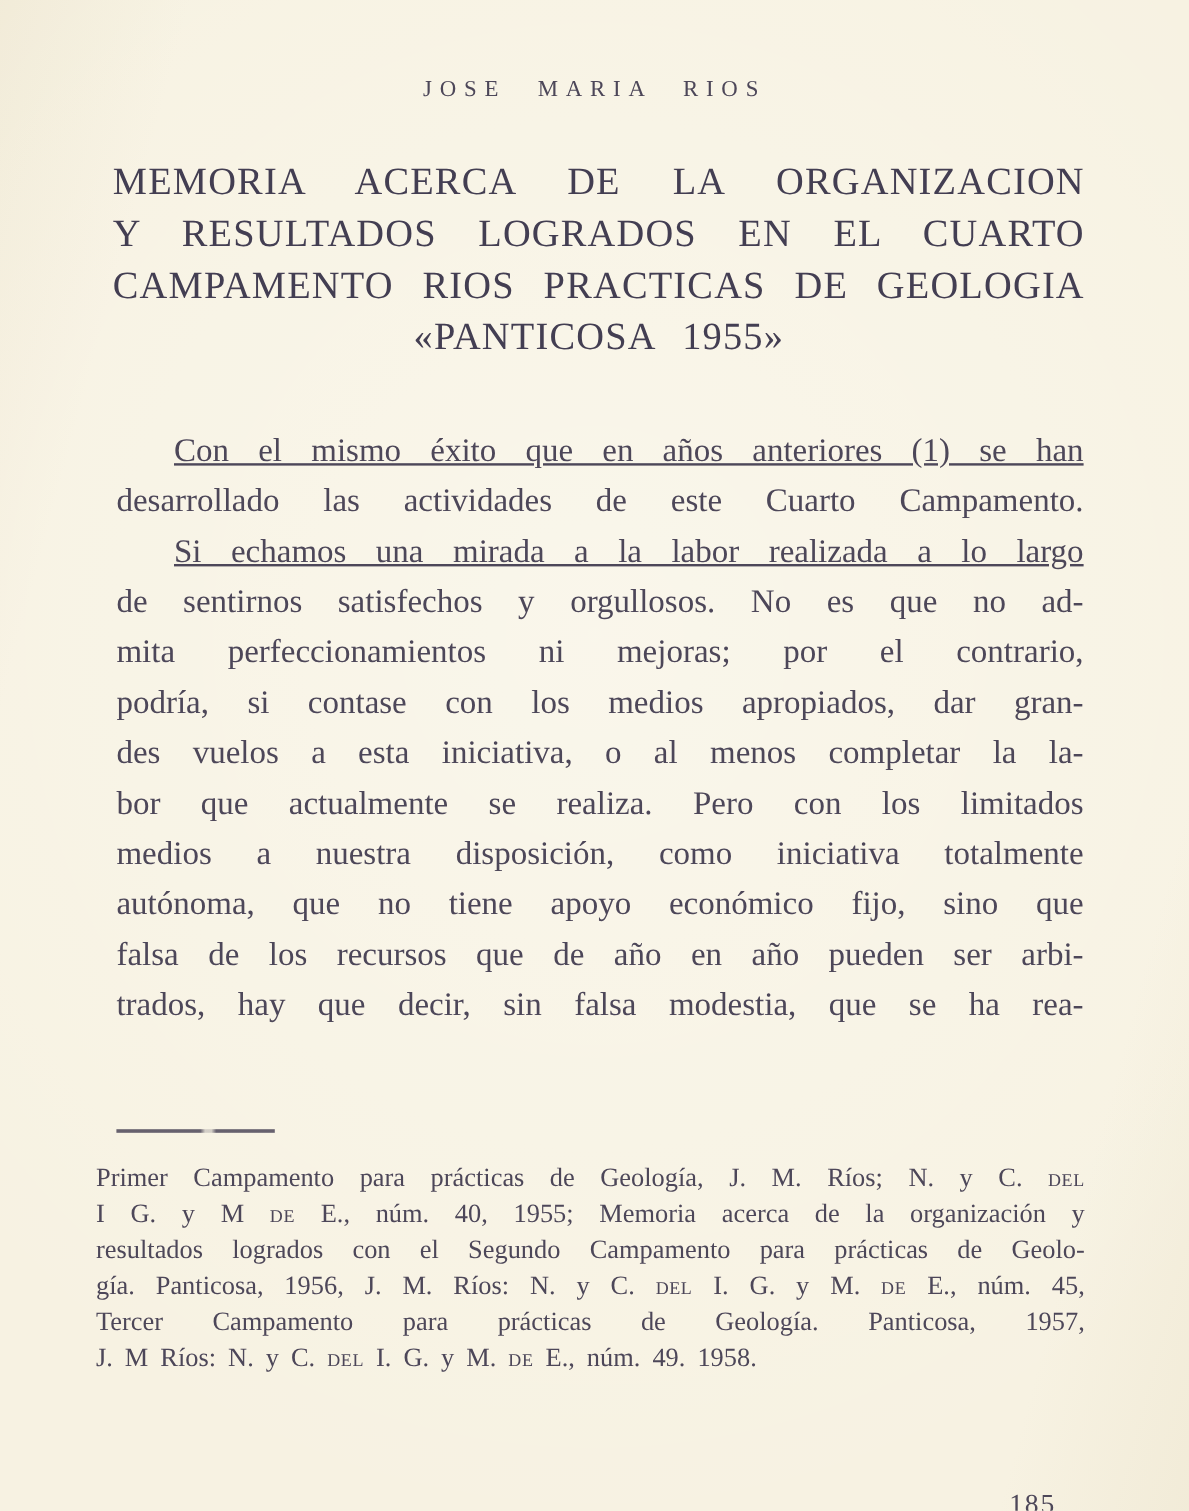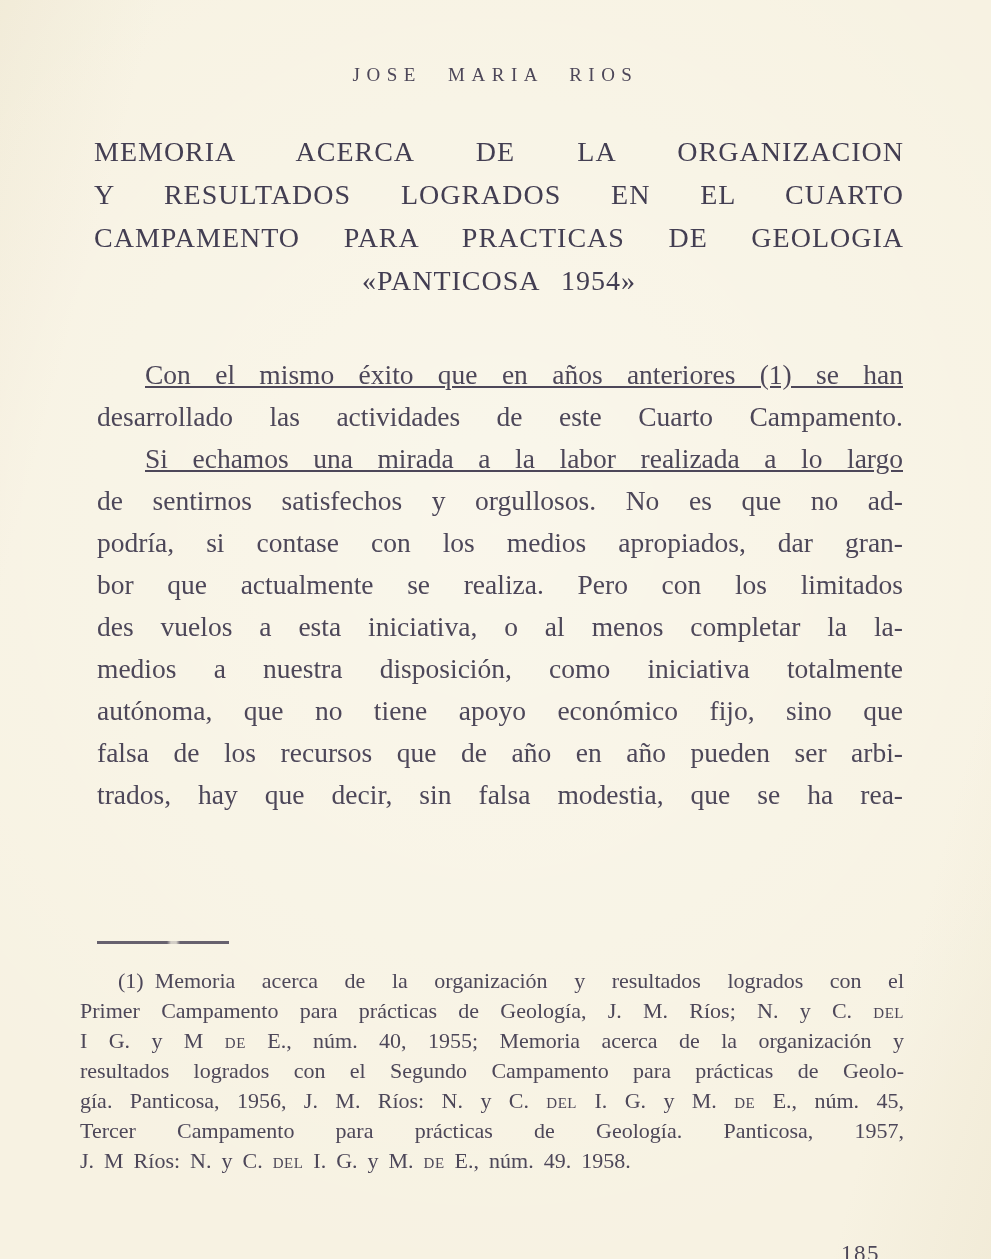--- a/index.html
+++ b/index.html
@@ -32,21 +32,21 @@
     text-align: center;
     font-size: 19px;
     letter-spacing: 6.5px;
     word-spacing: 15px;
     color: var(--ink);
   }
   
   .title {
     position: absolute;
     top: 130px; left: 94px; width: 810px;
-    font-size: 28px;
+    font-size: 32px;
     line-height: 43px;
     letter-spacing: 1px;
     color: var(--ink-title);
   }
   .tl.just { text-align: justify; text-align-last: justify; }
   .tl.cen  { text-align: center; word-spacing: 14px; }
   
   .bodytext {
     position: absolute;
     top: 354px; left: 97px; width: 806px;
@@ -91,46 +91,46 @@
 </head>
 <body>
 
 <div class="page">
 
   <div class="author">JOSE MARIA RIOS</div>
 
   <div class="title">
     <div class="tl just">MEMORIA ACERCA DE LA ORGANIZACION</div>
     <div class="tl just">Y RESULTADOS LOGRADOS EN EL CUARTO</div>
-    <div class="tl just">CAMPAMENTO PARA PRACTICAS DE GEOLOGIA</div>
-    <div class="tl cen">«PANTICOSA 1954»</div>
+    <div class="tl just">CAMPAMENTO RIOS PRACTICAS DE GEOLOGIA</div>
+    <div class="tl cen">«PANTICOSA 1955»</div>
   </div>
 
   <div class="bodytext">
     <div class="para">
       <span class="bline ind">Con el mismo éxito que en años anteriores (1) se han</span>
       <span class="bline">desarrollado las actividades de este Cuarto Campamento.</span>
     </div>
     <div class="para">
       <span class="bline ind">Si echamos una mirada a la labor realizada a lo largo</span>
       <span class="bline">de sentirnos satisfechos y orgullosos. No es que no ad-</span>
+      <span class="bline">mita perfeccionamientos ni mejoras; por el contrario,</span>
       <span class="bline">podría, si contase con los medios apropiados, dar gran-</span>
+      <span class="bline">des vuelos a esta iniciativa, o al menos completar la la-</span>
       <span class="bline">bor que actualmente se realiza. Pero con los limitados</span>
-      <span class="bline">des vuelos a esta iniciativa, o al menos completar la la-</span>
       <span class="bline">medios a nuestra disposición, como iniciativa totalmente</span>
       <span class="bline">autónoma, que no tiene apoyo económico fijo, sino que</span>
       <span class="bline">falsa de los recursos que de año en año pueden ser arbi-</span>
       <span class="bline">trados, hay que decir, sin falsa modestia, que se ha rea-</span>
     </div>
   </div>
 
   <div class="fnrule"></div>
 
   <div class="footnote">
-    <div class="fline ind"><span>(1) Memoria acerca de la organización y resultados logrados con el</span></div>
     <div class="fline"><span>Primer Campamento para prácticas de Geología, J. M. Ríos; N. y C. </span><span class="sc">del</span></div>
     <div class="fline"><span>I G. y M </span><span class="sc">de</span><span> E., núm. 40, 1955; Memoria acerca de la organización y</span></div>
     <div class="fline"><span>resultados logrados con el Segundo Campamento para prácticas de Geolo-</span></div>
     <div class="fline"><span>gía. Panticosa, 1956, J. M. Ríos: N. y C. </span><span class="sc">del</span><span> I. G. y M. </span><span class="sc">de</span><span> E., núm. 45,</span></div>
     <div class="fline"><span>Tercer Campamento para prácticas de Geología. Panticosa, 1957,</span></div>
     <div class="fline end"><span>J. M Ríos: N. y C. </span><span class="sc">del</span><span> I. G. y M. </span><span class="sc">de</span><span> E., núm. 49. 1958.</span></div>
   </div>
 
   <div class="pagenum">185</div>
 

